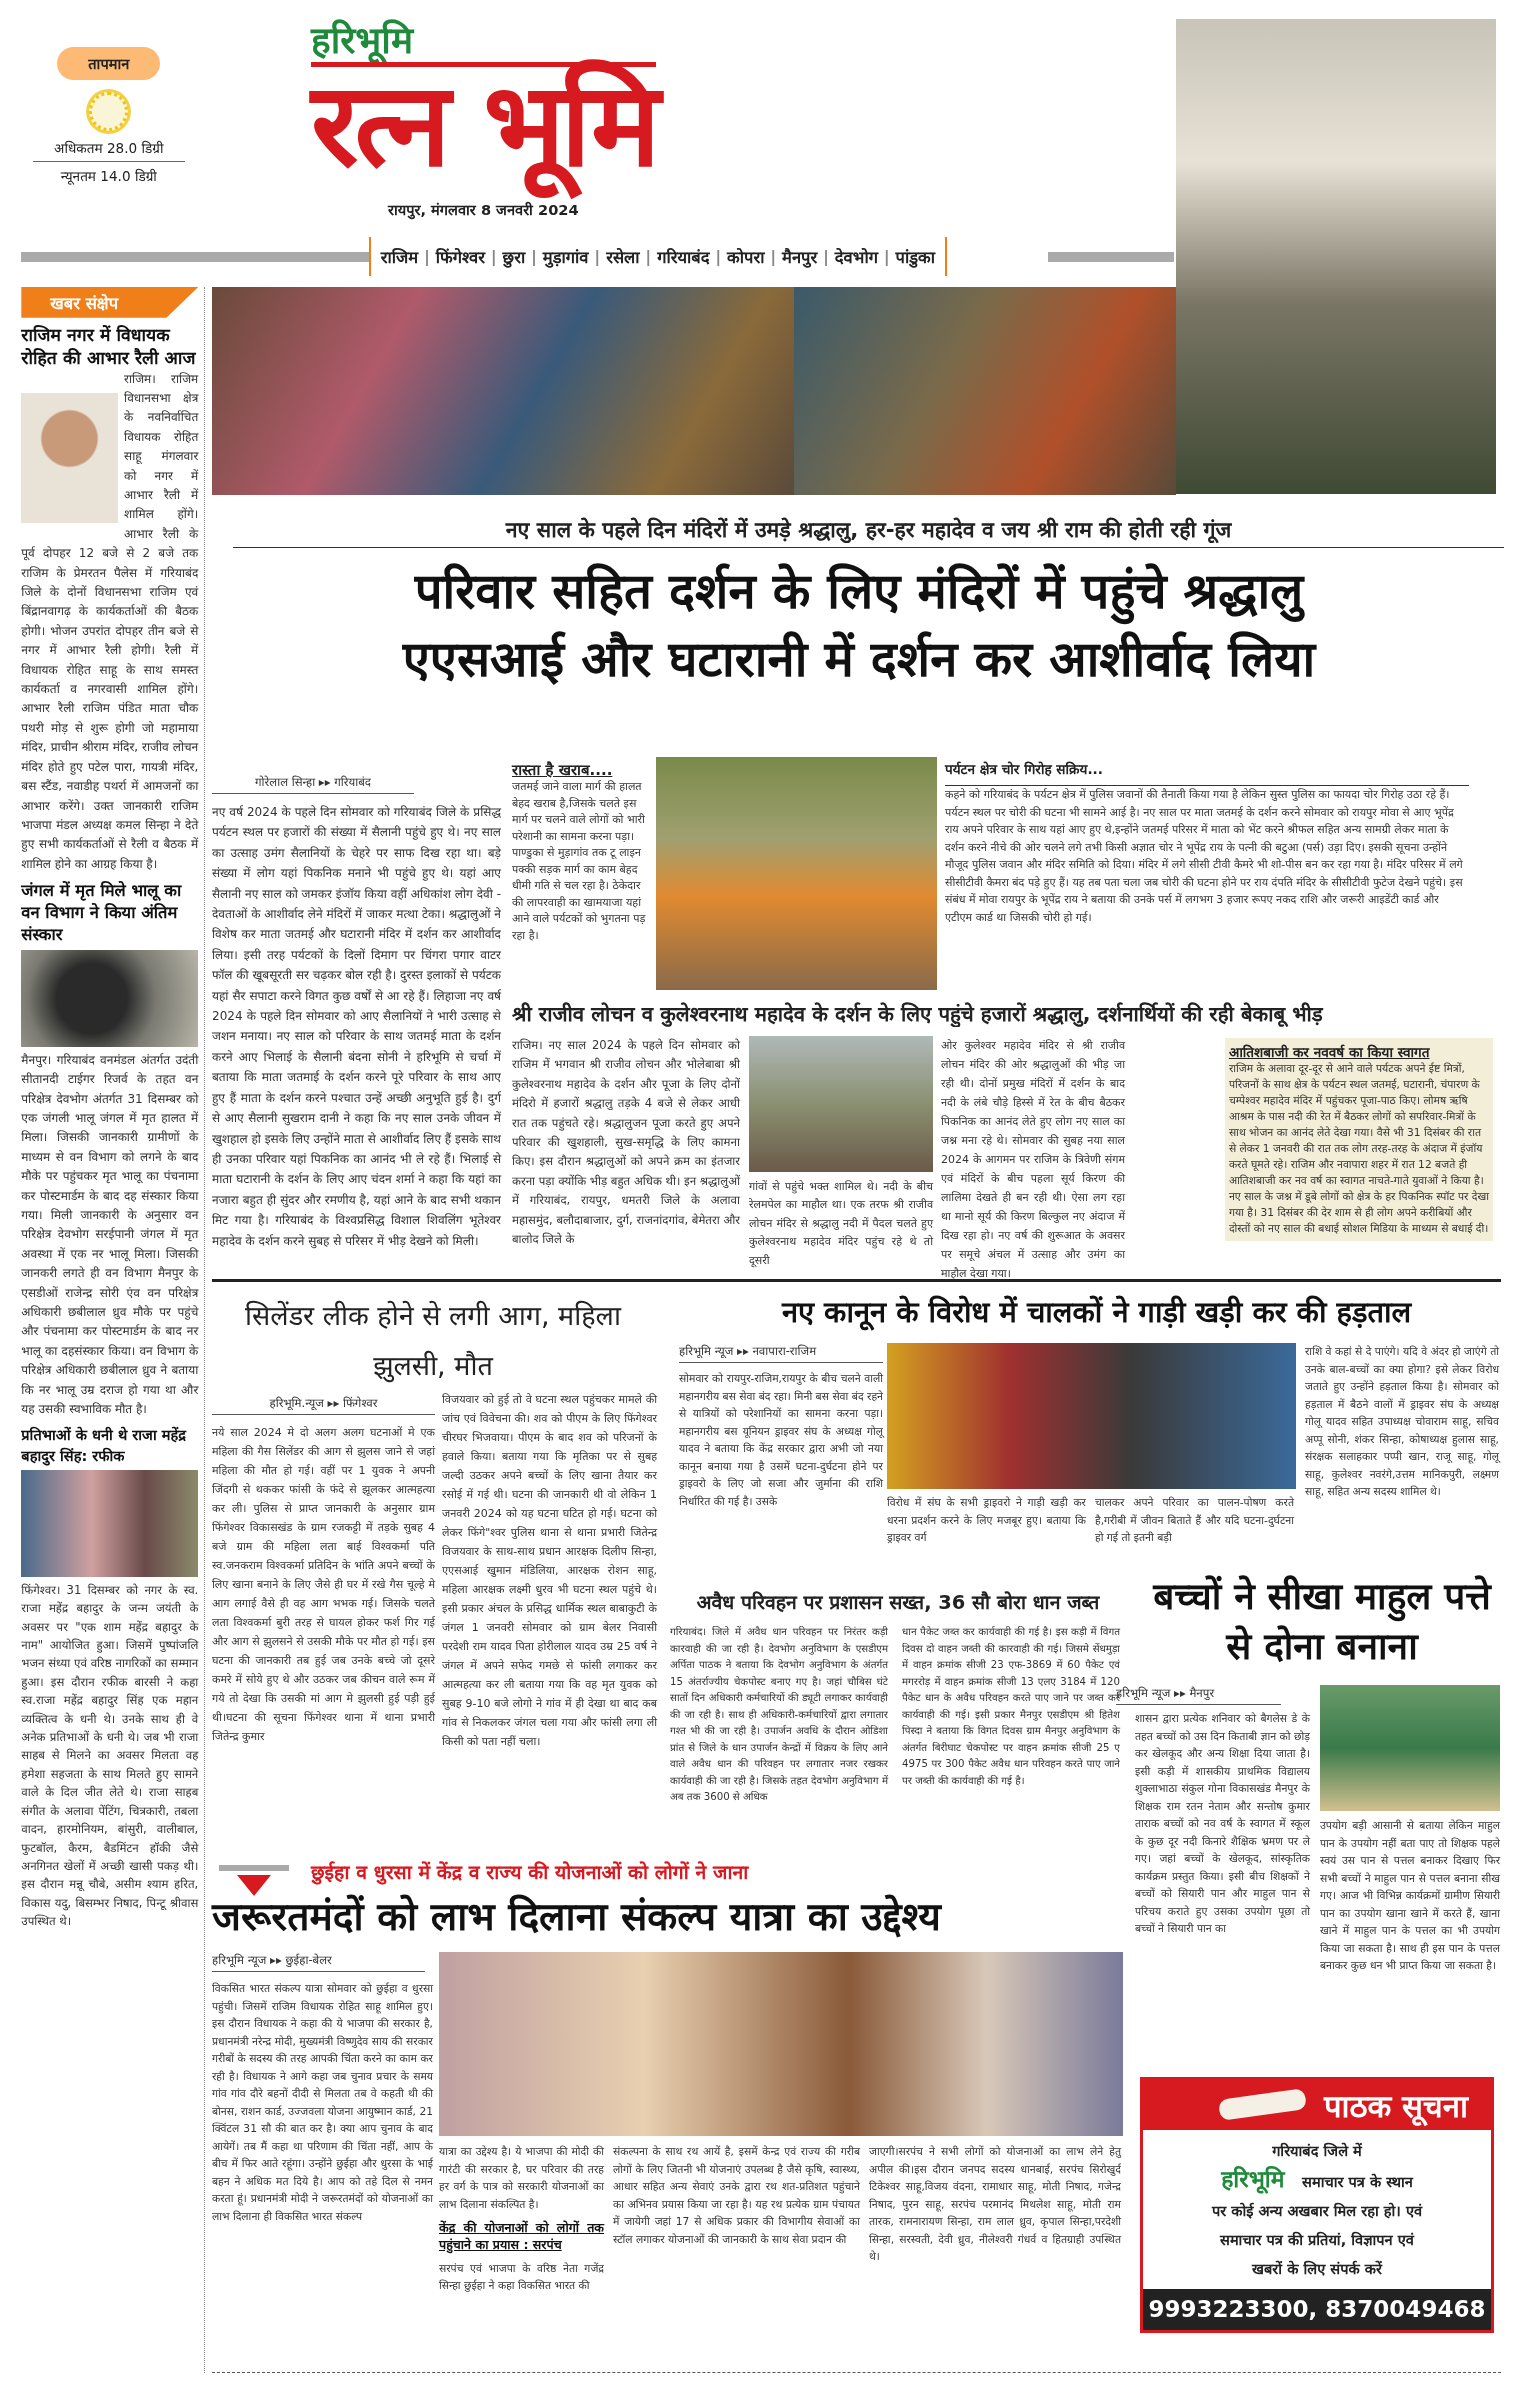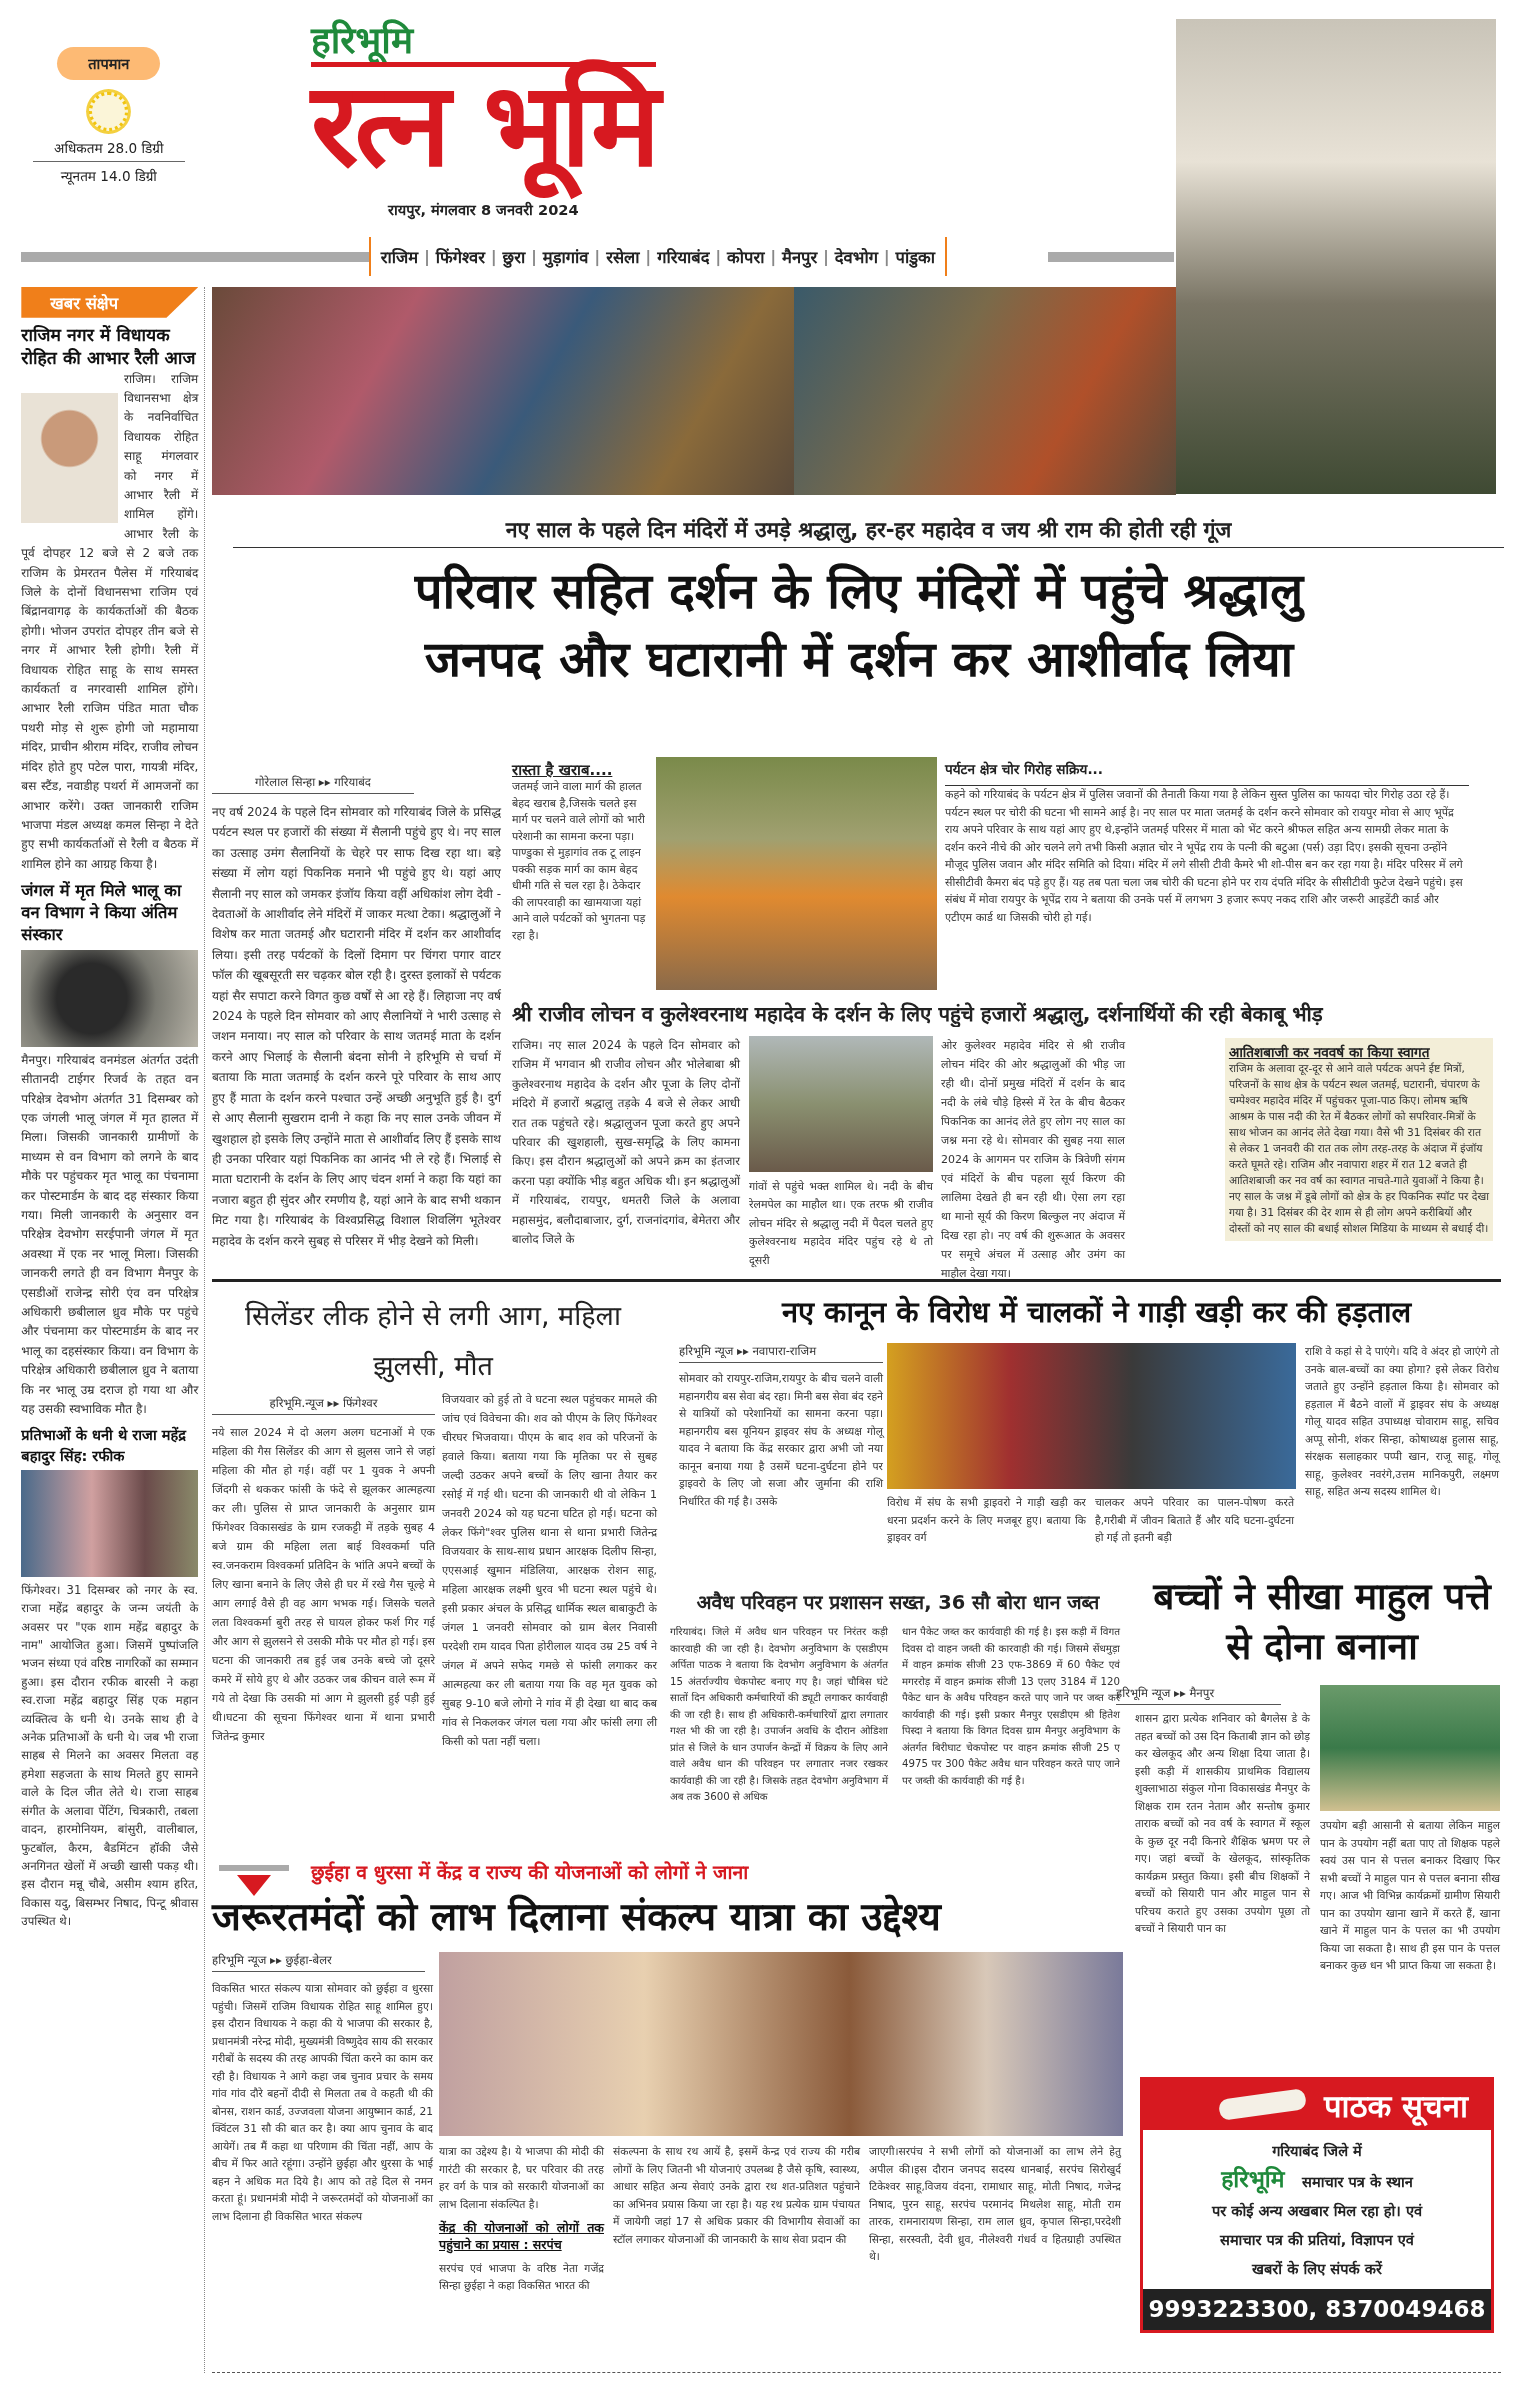--- a/index.html
+++ b/index.html
@@ -72,21 +72,21 @@
     <span>प्रतिभाओं के धनी थे राजा महेंद्र बहादुर</span> <span>सिंह: रफीक</span>
   </div>
   <div style="width:177px;height:107px;margin:3.9px 0;background:linear-gradient(90deg,#4a6a8a,#d0a0a0 40%,#6a4a4a 70%,#8a8a6a)"></div>
   <div class="small-text" style="text-align:justify;font-size:11.6px;line-height:18.4px">फिंगेश्वर। 31 दिसम्बर को नगर के स्व. राजा महेंद्र बहादुर के जन्म जयंती के अवसर पर "एक शाम महेंद्र बहादुर के नाम" आयोजित हुआ। जिसमें पुष्पांजलि भजन संध्या एवं वरिष्ठ नागरिकों का सम्मान हुआ। इस दौरान रफीक बारसी ने कहा स्व.राजा महेंद्र बहादुर सिंह एक महान व्यक्तित्व के धनी थे। उनके साथ ही वे अनेक प्रतिभाओं के धनी थे। जब भी राजा साहब से मिलने का अवसर मिलता वह हमेशा सहजता के साथ मिलते हुए सामने वाले के दिल जीत लेते थे। राजा साहब संगीत के अलावा पेंटिंग, चित्रकारी, तबला वादन, हारमोनियम, बांसुरी, वालीबाल, फुटबॉल, कैरम, बैडमिंटन हॉकी जैसे अनगिनत खेलों में अच्छी खासी पकड़ थी। इस दौरान मन्नू चौबे, असीम श्याम हरित, विकास यदु, बिसम्भर निषाद, पिन्टू श्रीवास उपस्थित थे।</div>
 </div>
 <div class="abs dotted-v" style="left:204px;top:287px;height:2086px"></div>
 
 <div class="abs" style="left:233px;top:514px;width:1271px;font-size:21.3px;font-weight:bold;text-align:center;border-bottom:1.9px solid #333;padding-bottom:3.9px">नए साल के पहले दिन मंदिरों में उमड़े श्रद्धालु, हर-हर महादेव व जय श्री राम की होती रही गूंज</div>
 <div class="abs hl-black" style="left:209px;top:558px;width:1300px;text-align:center;font-size:49px;line-height:68px">
   <div>परिवार सहित दर्शन के लिए मंदिरों में पहुंचे श्रद्धालु</div>
-  <div>जनपद और घटारानी में दर्शन कर आशीर्वाद लिया</div>
+  <div>एएसआई और घटारानी में दर्शन कर आशीर्वाद लिया</div>
 </div>
 
 <div class="abs byline" style="left:212px;top:774px;width:202px;text-align:center">
   <span>गोरेलाल सिन्हा</span> ▸▸ <span>गरियाबंद</span>
 </div>
 <div class="abs col-text" style="left:212px;top:802px;width:289px;font-size:12px;line-height:20.4px">नए वर्ष 2024 के पहले दिन सोमवार को गरियाबंद जिले के प्रसिद्ध पर्यटन स्थल पर हजारों की संख्या में सैलानी पहुंचे हुए थे। नए साल का उत्साह उमंग सैलानियों के चेहरे पर साफ दिख रहा था। बड़े संख्या में लोग यहां पिकनिक मनाने भी पहुंचे हुए थे। यहां आए सैलानी नए साल को जमकर इंजॉय किया वहीं अधिकांश लोग देवी - देवताओं के आशीर्वाद लेने मंदिरों में जाकर मत्था टेका। श्रद्धालुओं ने विशेष कर माता जतमई और घटारानी मंदिर में दर्शन कर आशीर्वाद लिया। इसी तरह पर्यटकों के दिलों दिमाग पर चिंगरा पगार वाटर फॉल की खूबसूरती सर चढ़कर बोल रही है। दुरस्त इलाकों से पर्यटक यहां सैर सपाटा करने विगत कुछ वर्षों से आ रहे हैं। लिहाजा नए वर्ष 2024 के पहले दिन सोमवार को आए सैलानियों ने भारी उत्साह से जशन मनाया। नए साल को परिवार के साथ जतमई माता के दर्शन करने आए भिलाई के सैलानी बंदना सोनी ने हरिभूमि से चर्चा में बताया कि माता जतमाई के दर्शन करने पूरे परिवार के साथ आए हुए हैं माता के दर्शन करने पश्चात उन्हें अच्छी अनुभूति हुई है। दुर्ग से आए सैलानी सुखराम दानी ने कहा कि नए साल उनके जीवन में खुशहाल हो इसके लिए उन्होंने माता से आशीर्वाद लिए हैं इसके साथ ही उनका परिवार यहां पिकनिक का आनंद भी ले रहे हैं। भिलाई से माता घटारानी के दर्शन के लिए आए चंदन शर्मा ने कहा कि यहां का नजारा बहुत ही सुंदर और रमणीय है, यहां आने के बाद सभी थकान मिट गया है। गरियाबंद के विश्वप्रसिद्ध विशाल शिवलिंग भूतेश्वर महादेव के दर्शन करने सुबह से परिसर में भीड़ देखने को मिली।</div>
 
 <div class="abs" style="left:512px;top:759px;width:142px">
   <div style="font-weight:bold;font-size:15px;text-decoration:underline">रास्ता है खराब....</div>
   <div class="small-text" style="font-size:11px;line-height:16.5px">जतमई जाने वाला मार्ग की हालत बेहद खराब है,जिसके चलते इस मार्ग पर चलने वाले लोगों को भारी परेशानी का सामना करना पड़ा। पाण्डुका से मुड़ागांव तक टू लाइन पक्की सड़क मार्ग का काम बेहद धीमी गति से चल रहा है। ठेकेदार की लापरवाही का खामयाजा यहां आने वाले पर्यटकों को भुगतना पड़ रहा है।</div>

